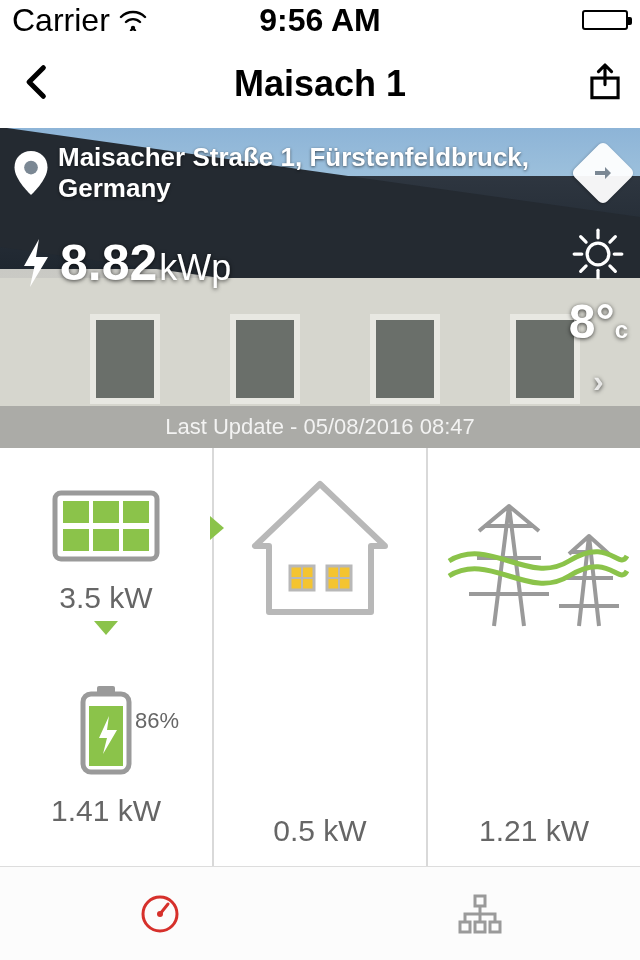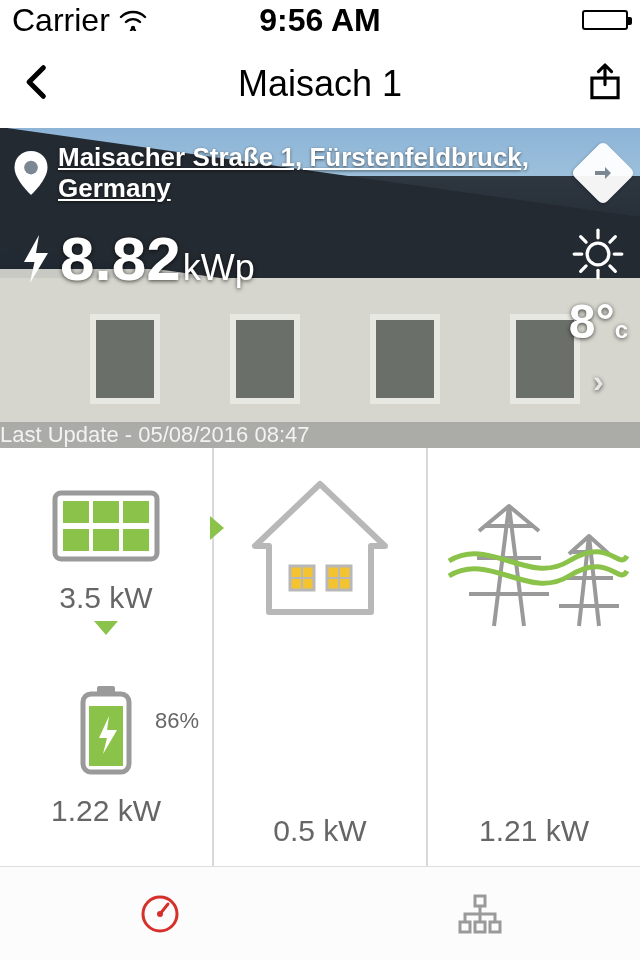--- a/index.html
+++ b/index.html
@@ -39,21 +39,21 @@
   
   .nav-bar {
     height: 88px;
     display: flex;
     align-items: center;
     justify-content: space-between;
     padding: 0 18px;
   }
   .nav-title {
     position: absolute; left:50%; transform: translateX(-50%);
-    font-size: 36px; font-weight: 400; text-align: center;
+    font-size: 36px; font-weight: 700; text-align: center;
   }
 
   
   .hero {
     height: 320px;
     position: relative;
     color: #fff;
     background: linear-gradient(180deg,
        #8db4d7 0%,  #9cc0dc 15%,
        #2e3640 15%, #1f2730 44%,
@@ -70,47 +70,46 @@
   .w1 { left:90px; top:36px; }
   .w2 { left:230px; top:36px; }
   .w3 { left:370px; top:36px; }
   .w4 { left:510px; top:36px; }
 
   .hero .addr-row {
     position: absolute; top: 14px; left: 14px; right: 14px;
     display: flex; align-items: center;
     font-size: 26px; font-weight: 600;
     text-shadow: 0 1px 3px rgba(0,0,0,.6);
-    text-decoration: underline;
   }
   .addr-text { flex:1; line-height:1.2; padding: 0 10px; }
   .diamond-btn {
     width:46px; height:46px; background:rgba(255,255,255,.95);
     transform: rotate(45deg); border-radius:6px;
     display:flex; align-items:center; justify-content:center;
     box-shadow:0 1px 3px rgba(0,0,0,.3);
     flex-shrink:0;
   }
   .diamond-btn svg { transform: rotate(-45deg); }
 
   .hero .stats-row {
     position: absolute; bottom: 48px; left: 20px; right: 12px;
     display:flex; align-items: baseline; justify-content: space-between;
     text-shadow: 0 1px 4px rgba(0,0,0,.7);
   }
-  .power-val { font-size: 62px; font-weight: 700; }
+  .power-val { font-size: 50px; font-weight: 700; }
   .power-unit { font-size: 36px; font-weight: 500; margin-left:2px; }
   .weather { display:flex; align-items:center; gap:14px; font-size:48px; font-weight:600;flex-direction:column; }
   .weather-unit { font-size:24px; vertical-align: baseline; }
   .chevron-small { font-size:32px; color:rgba(255,255,255,.8); }
 
   .hero .update-row {
     position:absolute; bottom:0; left:0; right:0;
     background: rgba(120,120,120,.45);
-    text-align:left; padding:0 0;
+    text-align:center; padding:8px 0;
     font-size:22px; color:rgba(255,255,255,.85);
   }
 
   
   .flow {
     height: 418px;
     display:flex;
     background:#fff;
   }
   .flow-col {
@@ -120,21 +119,21 @@
     align-items:center; justify-content:space-between;
     padding: 18px 10px;
     position: relative;
     color:#555;
   }
   .flow-col:last-child { border-right:none; }
   .flow-val { font-size:30px; color:#666; margin-top:14px; }
   .solar-block, .batt-block { display:flex; flex-direction:column; align-items:center; }
   .flow-col-left { justify-content: space-around; }
   .batt-pct { position:relative; }
-  .batt-pct-label { position:absolute; left:76px; top:22px; font-size:22px; color:#666; }
+  .batt-pct-label { position:absolute; left:56px; top:22px; font-size:22px; color:#666; }
 
   .arrow-right {
     position:absolute; right:-12px; top:68px;
     width:0;height:0;
     border-top:12px solid transparent;
     border-bottom:12px solid transparent;
     border-left:14px solid #8bc34a;
   }
   .arrow-down {
      width:0;height:0;
@@ -262,21 +261,21 @@
     <div class="batt-block">
       <div class="batt-pct">
         <svg width="54" height="90" viewBox="0 0 54 90">
           <rect x="18" y="0" width="18" height="8" rx="2" fill="#9a9a9a"></rect>
           <rect x="4" y="8" width="46" height="78" rx="8" fill="none" stroke="#9a9a9a" stroke-width="5"></rect>
           <rect x="10" y="20" width="34" height="60" fill="#8bc34a"></rect>
           <path d="M30 30 l-10 22 h8 l-4 16 14 -24 h-10 z" fill="#fff"></path>
         </svg>
         <span class="batt-pct-label">86%</span>
       </div>
-      <div class="flow-val">1.22 kW</div>
+      <div class="flow-val">1.41 kW</div>
     </div>
   </div>
 
   <div class="flow-col">
     <svg width="170" height="170" viewBox="0 0 170 170">
       <path d="M85 18 L20 80 h14 v66 h102 v-66 h14 z" fill="none" stroke="#b8b8b8" stroke-width="6" stroke-linejoin="round"></path>
       <rect x="55" y="100" width="24" height="24" fill="#f4c430" stroke="#b8b8b8" stroke-width="3"></rect>
       <rect x="92" y="100" width="24" height="24" fill="#f4c430" stroke="#b8b8b8" stroke-width="3"></rect>
       <line x1="67" y1="100" x2="67" y2="124" stroke="#b8b8b8" stroke-width="2"></line>
       <line x1="55" y1="112" x2="79" y2="112" stroke="#b8b8b8" stroke-width="2"></line>

